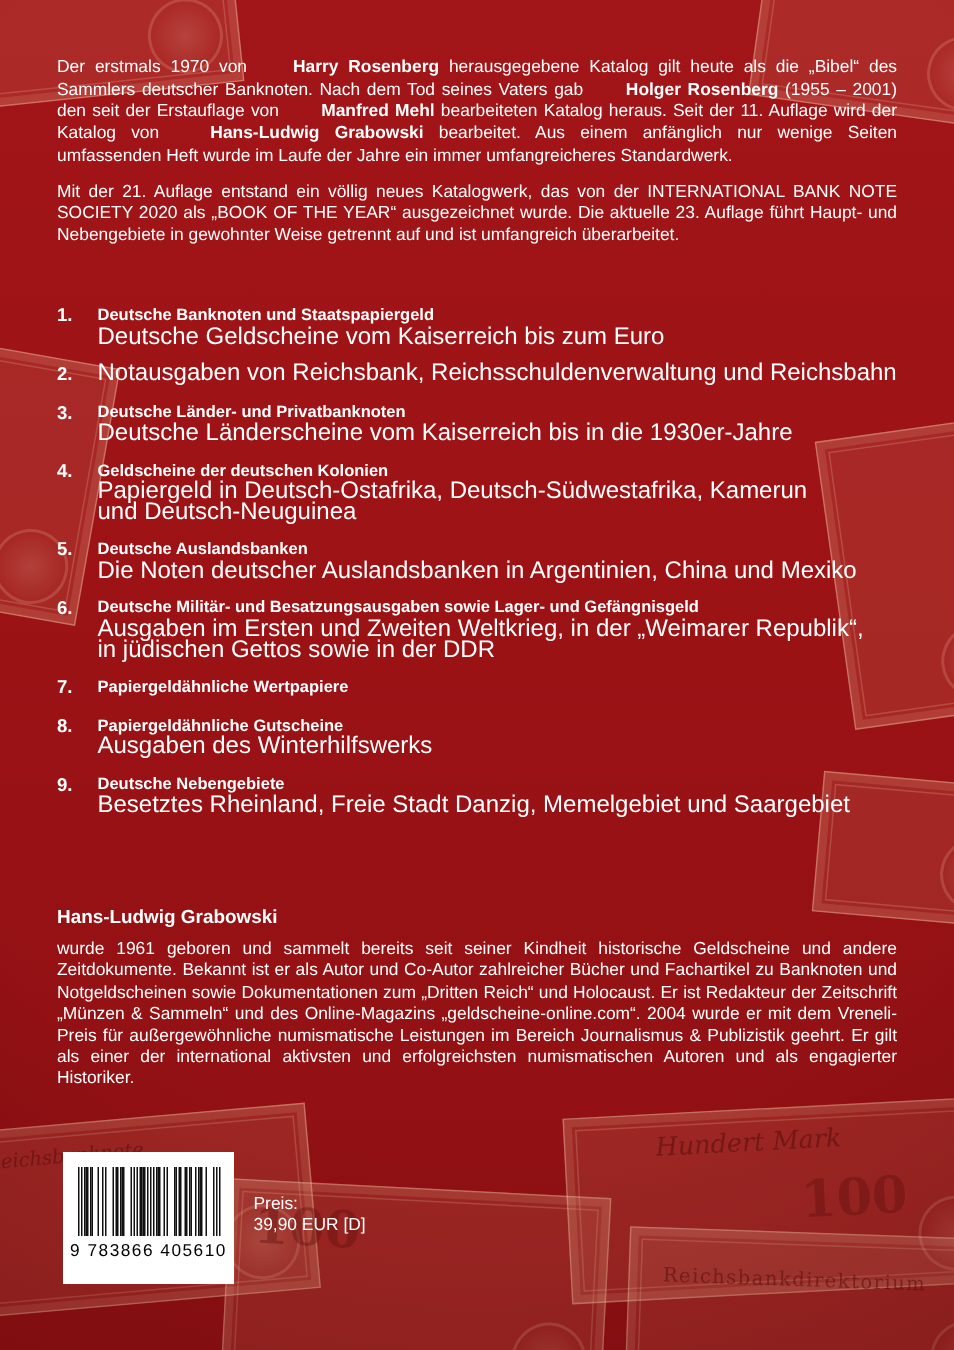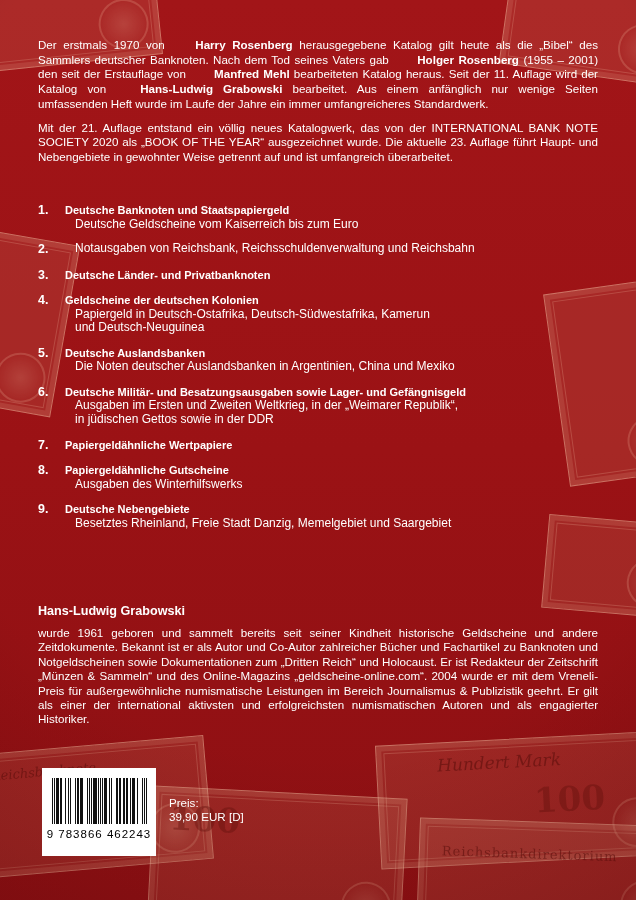--- a/index.html
+++ b/index.html
@@ -52,21 +52,21 @@
   
   .content { position:absolute; inset:0; z-index:2; }
   .intro { position:absolute; top:38px; left:38px; width:560px; font-size:11.6px; line-height:14.7px; text-align:justify; }
   .intro p { margin:0 0 9px 0; }
   .bold { font-weight:bold;padding-left:24px; }
   .chapters { position:absolute; top:203px; left:38px; width:560px; }
   .chapter { display:flex; margin-bottom:11px; }
   .ch-num  { flex:none; width:27px; font-weight:bold; font-size:12.4px; line-height:14.5px; }
   .ch-body { flex:1; }
   .ch-title{ font-weight:bold; font-size:11px; line-height:14.5px; }
-  .ch-sub  { font-size:12px; line-height:13.6px; white-space:pre-line;margin-left:10px; }
+  .ch-sub  { font-size:16px; line-height:13.6px; white-space:pre-line; }
   .author { position:absolute; top:604px; left:38px; width:560px; }
   .author-name { font-weight:bold; font-size:12.6px; margin-bottom:8px; }
   .author-bio  { font-size:11.6px; line-height:14.4px; text-align:justify; }
   .commerce { position:absolute; left:42px; top:768px; display:flex; align-items:flex-start; }
   .barcode-box {
     width:114px; height:88px; background:#ffffff;
     display:flex; flex-direction:column; align-items:center;
   }
   .barcode-bars { display:flex; height:46px; margin-top:10px; }
   .barcode-bars .m { height:100%; flex:none; }
@@ -117,20 +117,21 @@
         <div class="chapter">
           <div class="ch-num">2.</div>
           <div class="ch-body">
             <div class="ch-sub">Notausgaben von Reichsbank, Reichsschuldenverwaltung und Reichsbahn</div>
           </div>
         </div>
         <div class="chapter">
           <div class="ch-num">3.</div>
           <div class="ch-body">
             <div class="ch-title">Deutsche Länder- und Privatbanknoten</div>
+            <div class="ch-sub">Deutsche Länderscheine vom Kaiserreich bis in die 1930er-Jahre</div>
           </div>
         </div>
         <div class="chapter">
           <div class="ch-num">4.</div>
           <div class="ch-body">
             <div class="ch-title">Geldscheine der deutschen Kolonien</div>
             <div class="ch-sub">Papiergeld in Deutsch-Ostafrika, Deutsch-Südwestafrika, Kamerun
 und Deutsch-Neuguinea</div>
           </div>
         </div>
@@ -268,21 +269,21 @@
             <div class="m" style="width: 1px; background: transparent;"></div>
             <div class="m" style="width: 1px; background: transparent;"></div>
             <div class="m" style="width: 1px; background: transparent;"></div>
             <div class="m" style="width: 1px; background: transparent;"></div>
             <div class="m" style="width: 1px; background: rgb(17, 17, 17);"></div>
             <div class="m" style="width: 1px; background: transparent;"></div>
             <div class="m" style="width: 1px; background: rgb(17, 17, 17);"></div>
             <div class="m" style="width: 1px; background: transparent;"></div>
             <div class="m" style="width: 1px; background: rgb(17, 17, 17);"></div>
           </div>
-        <div class="barcode-number">9 783866 462243</div>
+        <div class="barcode-number">9 783866 405610</div>
       </div>
       <div class="price">
         <div>Preis:</div>
         <div>39,90 EUR [D]</div>
       </div>
     </div>
 
   </div>
 </div>
 

